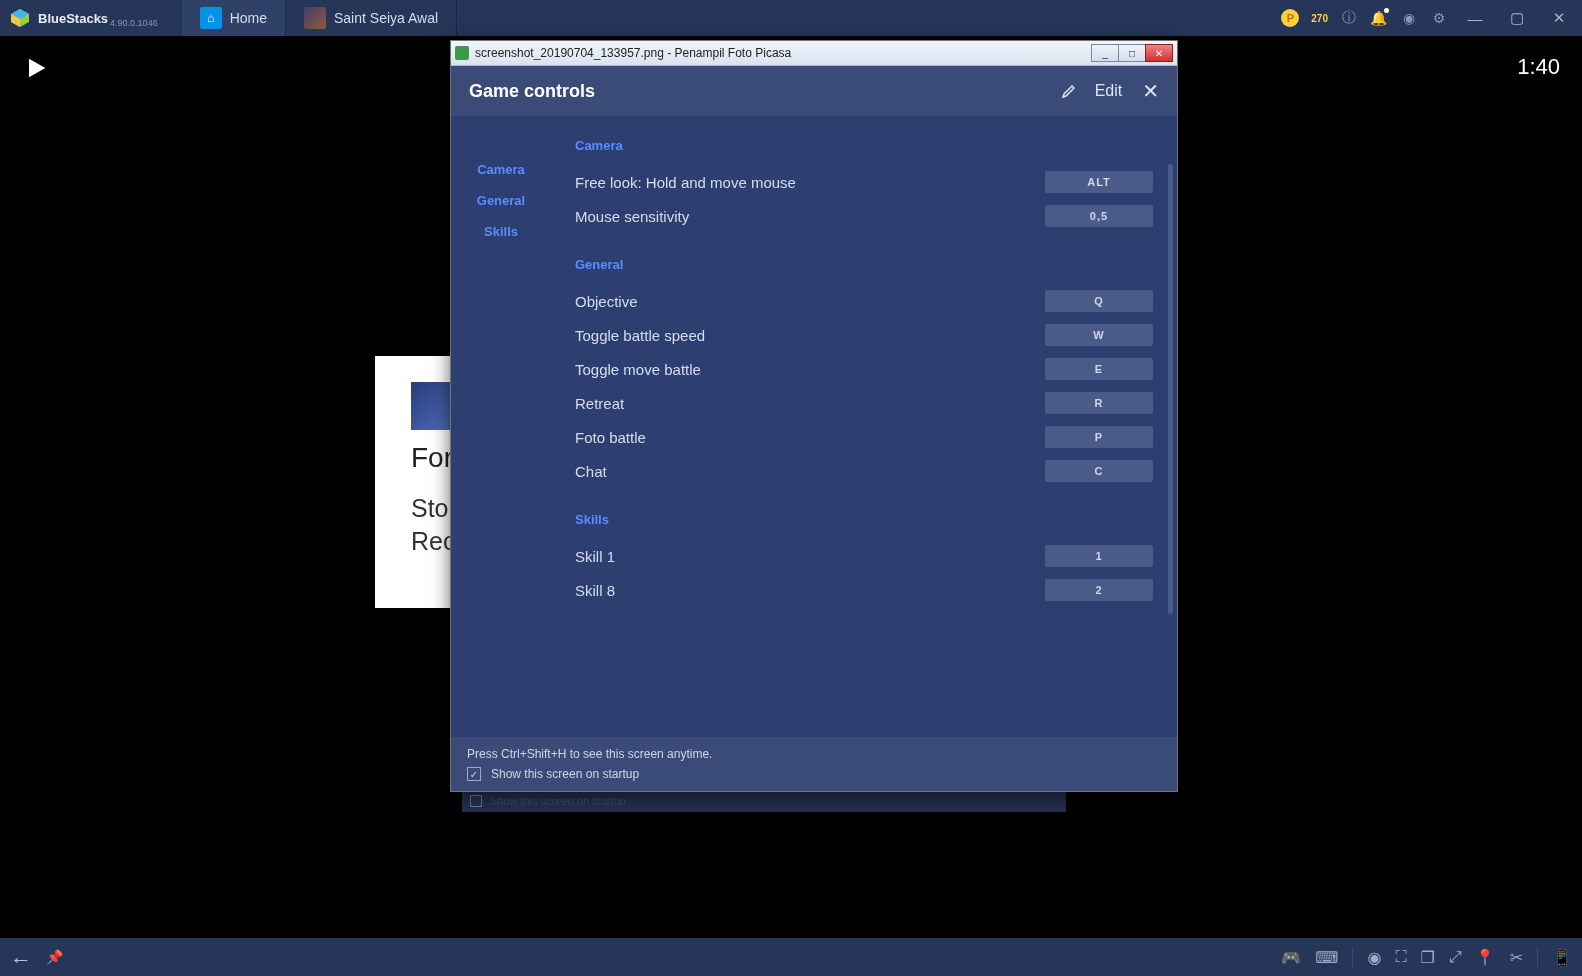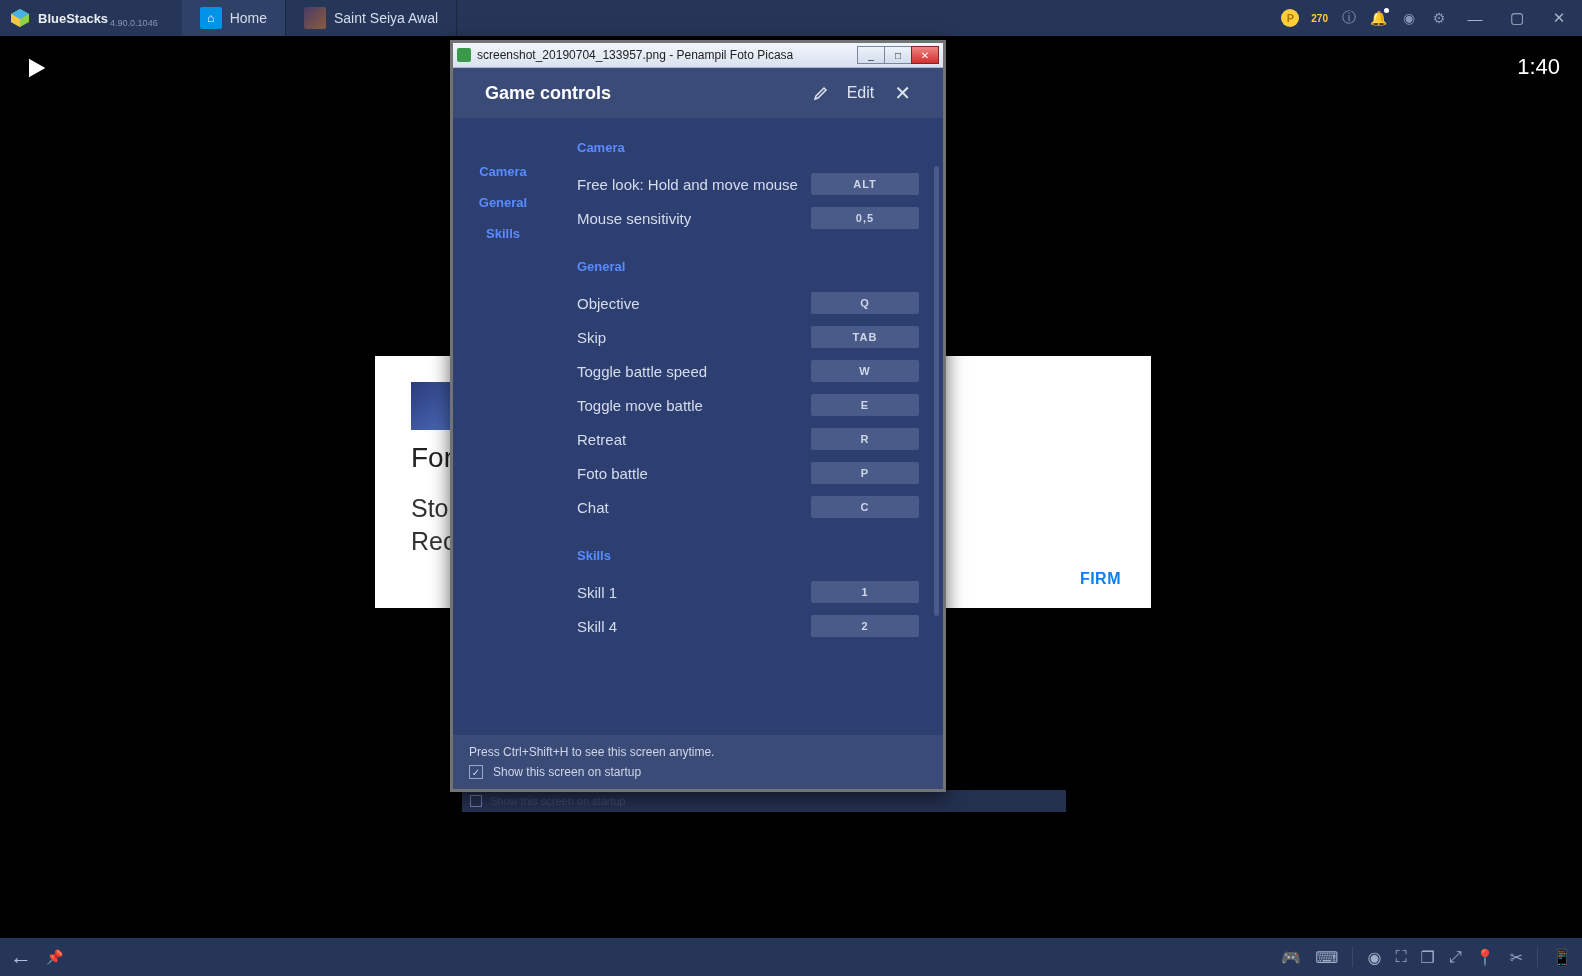--- a/index.html
+++ b/index.html
@@ -32,30 +32,30 @@
 .card { position: absolute; left: 375px; top: 320px; width: 776px; height: 252px; background: #fff; padding: 26px 36px; }
 .card-av { width: 48px; height: 48px; background: linear-gradient(135deg,#2a3b7a,#5070c0); margin-bottom: 12px; }
 .card-h { font-size: 28px; color: #222; font-weight: 400; margin-bottom: 18px; }
 .card-p { font-size: 25px; color: #333; line-height: 1.3; }
 .firm { position: absolute; bottom: 20px; right: 30px; color: #0b7ef0; font-weight: 700; font-size: 16px; letter-spacing: 0.5px; }
 .ghost-bar { position: absolute; left: 462px; top: 754px; width: 604px; height: 22px; background: #23304e; display: flex; align-items: center; padding: 0 8px; gap: 8px; }
 .ghost-chk { width: 12px; height: 12px; border: 1px solid #6a7aa5; }
 .ghost-txt { font-size: 11px; color: #3d4968; }
 
 
-.picasa { position: absolute; left: 450px; top: 4px; width: 496px; height: 752px; background: #7f1d1d; border: 3px solid #737373; box-shadow: 0 4px 18px rgba(0,0,0,0.6); }
+.picasa { position: absolute; left: 450px; top: 4px; width: 728px; height: 752px; background: #7f1d1d; border: 1px solid #737373; box-shadow: 0 4px 18px rgba(0,0,0,0.6); }
 .picasa-titlebar { height: 25px; background: linear-gradient(#f2f6fb,#d9e2f0); border-bottom: 1px solid #a9b5cc; display: flex; align-items: center; padding: 0 4px; font-size: 12px; color: #222; }
 .pc-ico { width: 14px; height: 14px; background: #3a9a4a; margin-right: 6px; border-radius: 2px; }
 .pc-btns { margin-left: auto; display: flex; }
 .pc-btn { width: 28px; height: 18px; border: 1px solid #7a889f; background: linear-gradient(#eef3fa,#d3ddee); display: flex; align-items: center; justify-content: center; font-size: 10px; margin-left: -1px; }
 .pc-btn.close { background: linear-gradient(#f08585,#d13030); color: #fff; border-color: #8a2020; }
 
 
 .gc { position: absolute; top: 25px; left: 0; right: 0; bottom: 0; display: flex; flex-direction: column; }
-.gc-header { height: 50px; background: #3a4b77; display: flex; align-items: center; padding: 0 32px; border-bottom: 0; }
+.gc-header { height: 50px; background: #3a4b77; display: flex; align-items: center; padding: 0 18px; border-bottom: 0; }
 .gc-title { color: #fff; font-size: 18px; font-weight: 600; }
 .gc-edit { margin-left: auto; display: flex; align-items: center; gap: 18px; color: #dde3f0; font-size: 16px; cursor: pointer; }
 .gc-close { margin-left: 20px; color: #dde3f0; font-size: 20px; cursor: pointer; }
 
 .gc-body { flex: 1; display: flex; background: #2d3e70; position: relative; }
 .gc-sidebar { width: 100px; padding: 38px 6px; }
 .gc-side-item { color: #5a8cff; font-size: 13px; font-weight: 600; padding: 8px 4px; text-align: center; cursor: pointer; }
 .gc-main { flex: 1; padding: 22px 24px 8px 24px; overflow-y: auto; height: 598px; }
 .gc-scrollbar { position: absolute; top: 48px; right: 4px; width: 5px; height: 450px; background: #4a5b8a; border-radius: 3px; }
 .gc-section { margin-bottom: 30px; }
@@ -179,24 +179,20 @@
             </div>
           </div>
 
           <div class="gc-section">
             <div class="gc-section-title">General</div>
             <div class="gc-row">
               <span class="gc-label">Objective</span>
               <span class="gc-key">Q</span>
             </div>
             <div class="gc-row">
-              <span class="gc-label">Skip</span>
-              <span class="gc-key">TAB</span>
-            </div>
-            <div class="gc-row">
               <span class="gc-label">Toggle battle speed</span>
               <span class="gc-key">W</span>
             </div>
             <div class="gc-row">
               <span class="gc-label">Toggle move battle</span>
               <span class="gc-key">E</span>
             </div>
             <div class="gc-row">
               <span class="gc-label">Retreat</span>
               <span class="gc-key">R</span>
@@ -211,21 +207,21 @@
             </div>
           </div>
 
           <div class="gc-section">
             <div class="gc-section-title">Skills</div>
             <div class="gc-row">
               <span class="gc-label">Skill 1</span>
               <span class="gc-key">1</span>
             </div>
             <div class="gc-row">
-              <span class="gc-label">Skill 4</span>
+              <span class="gc-label">Skill 8</span>
               <span class="gc-key">2</span>
             </div>
           </div>
 
         </div>
         <div class="gc-scrollbar"></div>
       </div>
 
       <div class="gc-footer">
         <div class="gc-foot-top">Press Ctrl+Shift+H to see this screen anytime.</div>

